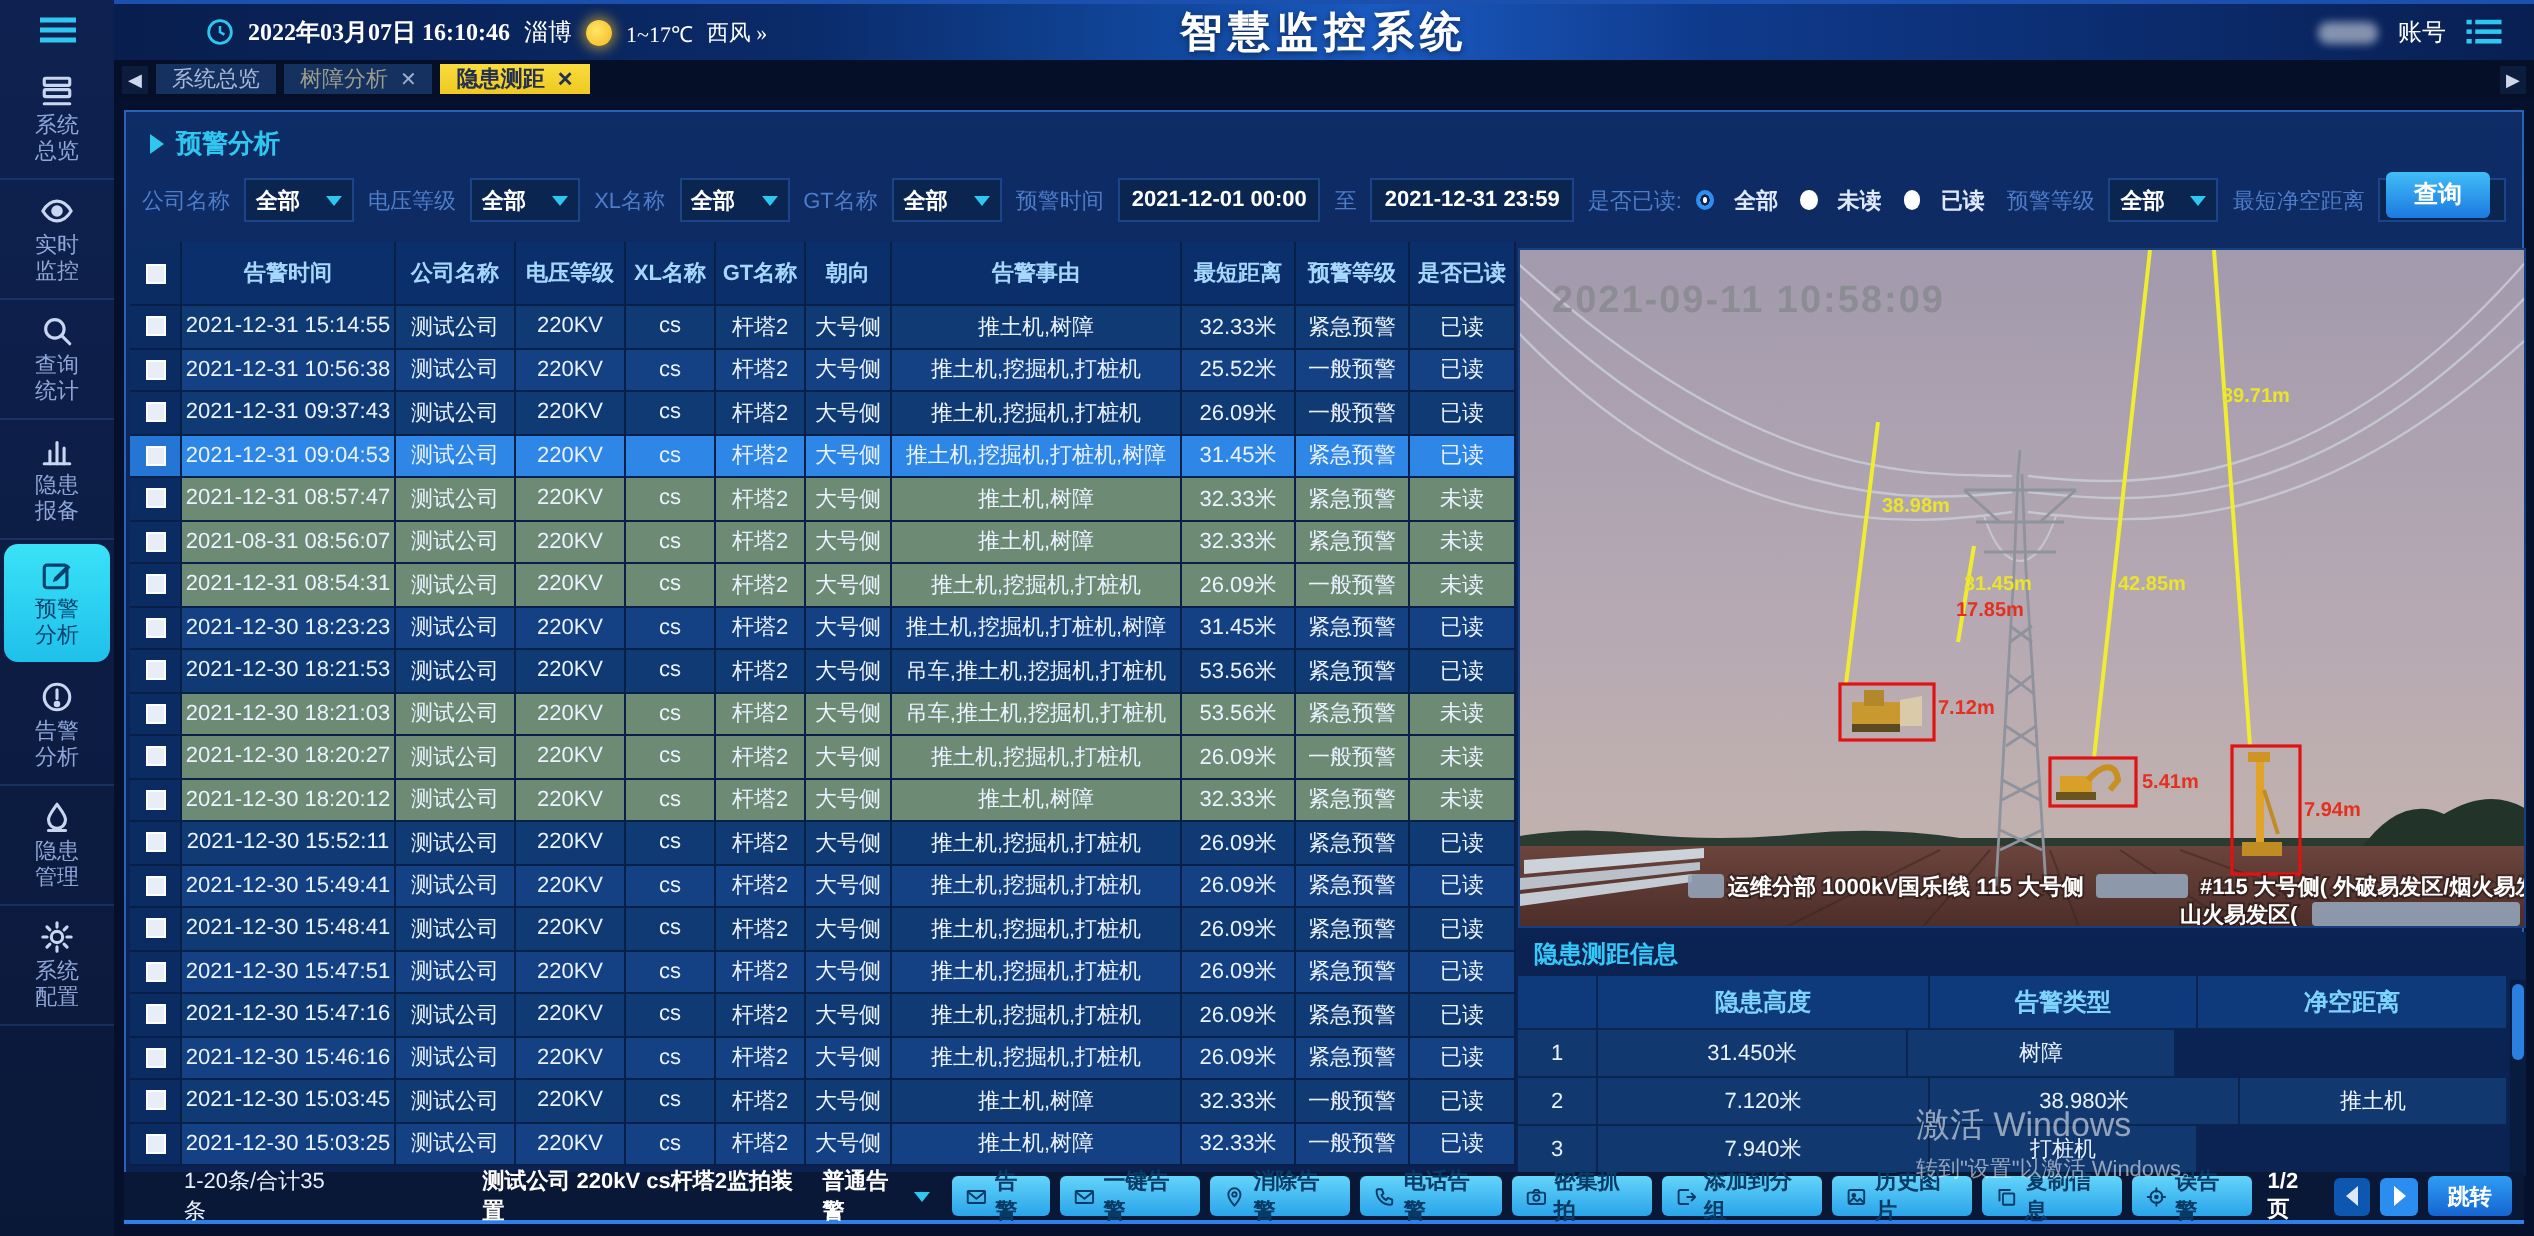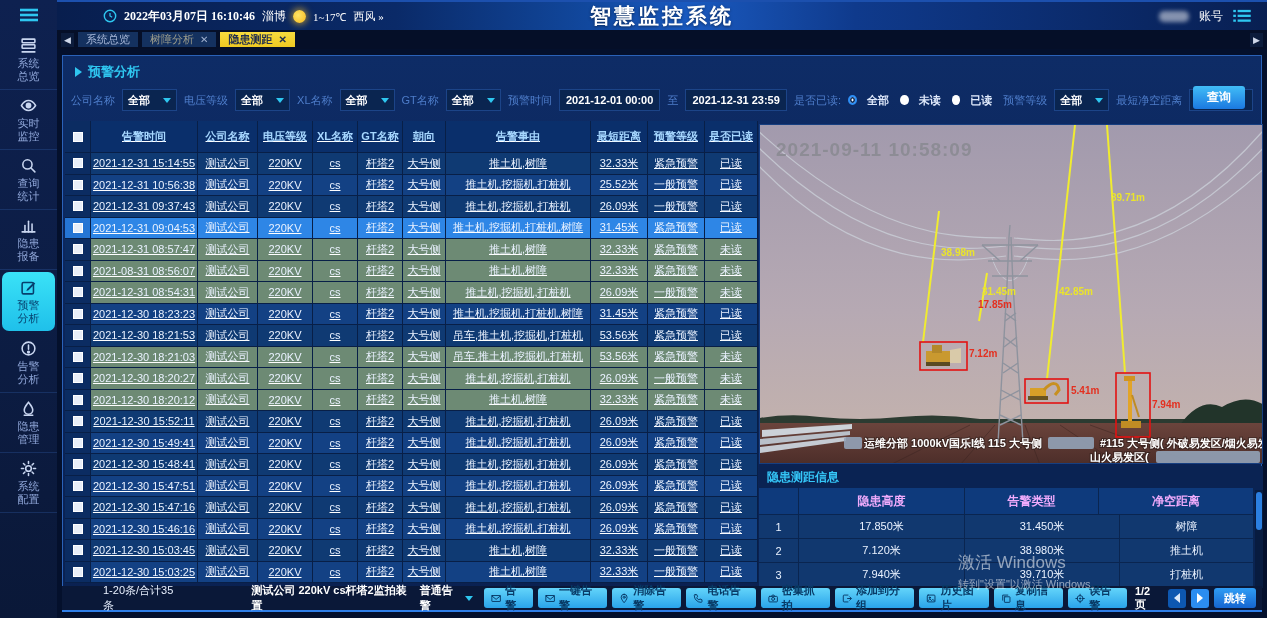--- a/index.html
+++ b/index.html
@@ -52,21 +52,21 @@
 .fbox.sel { width:62px; }
 .fbox .car { width:0; height:0; border-top:5px solid #2ec7f0; border-left:4px solid transparent; border-right:4px solid transparent; margin-left:4px; }
 .fbox.date { width:116px; justify-content:center; cursor:text; }
 .fbox.inp { width:72px; cursor:text; }
 .radio { width:10px; height:10px; border-radius:50%; background:#fff; display:inline-block; margin-right:3px; vertical-align:-1px; cursor:pointer; }
 .radio.sel { background:#fff; border:2px solid #2d8ef5; box-shadow:inset 0 0 0 1.5px #0a2550; }
 .ropt { color:#dfe9fb; font-weight:bold; margin-right:4px; cursor:pointer; }
 #query-btn { position:absolute; right:8px; top:0; width:52px; height:23px; background:linear-gradient(180deg,#41bdf7,#1b79e0); border-radius:3px; color:#fff; font-weight:bold; font-size:12px; display:flex; align-items:center; justify-content:center; cursor:pointer; }
 
 
-#atable { position:absolute; left:2px; top:65px; width:693px; height:463px; font-size:11px;text-decoration:underline; }
+#atable { position:absolute; left:2px; top:65px; width:693px; height:463px; font-size:11px; }
 .trow { display:flex; }
 .tcell { border-right:1px solid #081f47; border-bottom:1px solid #081f47; display:flex; align-items:center; justify-content:center; overflow:hidden; }
 #athead .tcell { height:32px; background:#0a2f6b; color:#a6d7ff; font-weight:bold; font-size:11px; }
 #atbody .tcell { height:21.5px; color:#eaf2ff; }
 .trow.ra .tcell { background:#0f3a73; }
 .trow.rb .tcell { background:#134184; }
 .trow.unread .tcell { background:#6d8a74; }
 .trow.selected .tcell { background:#2e86e6; }
 .trow .c0 { background:#0b2c62 !important; }
 .trow.selected .c0 { background:#2575d4 !important; }
@@ -75,29 +75,29 @@
 
 #photo { position:absolute; left:696px; top:68px; width:504px; height:340px; background:#0a2254; border:1px solid #173f80; overflow:hidden; }
 #photo svg { display:block; }
 
 
 #dist-panel { position:absolute; left:696px; top:410px; width:504px; height:122px; overflow:hidden; background:#0a2353; }
 #dist-title { height:22px; line-height:22px; padding-left:8px; color:#35c8fa; font-size:12px; font-weight:bold; }
 #dist-table { margin-right:9px; font-size:11px; }
 #dist-table .trow { display:flex; }
 #dist-table .dcell { border-right:1px solid #0a2550; border-bottom:1px solid #0a2550; display:flex; align-items:center; justify-content:center; }
-#dist-thead .dcell { height:27px; background:#0e3a7c; color:#f0abfc; font-weight:bold; font-size:12px; }
+#dist-thead .dcell { height:27px; background:#0e3a7c; color:#7dd3fc; font-weight:bold; font-size:12px; }
 #dist-tbody .dcell { height:24px; background:#11386f; color:#eaf2ff; }
 #dist-scroll { position:absolute; right:0; top:24px; bottom:0; width:8px; background:#081c40; }
 #dist-thumb { position:absolute; top:2px; left:1px; width:6px; height:38px; background:#2b7fe0; border-radius:3px; cursor:pointer; }
 
 
 #bottombar { position:absolute; left:62px; top:586px; width:1200px; height:26px; background:#0a1838;
   border-bottom:2px solid #2f7fe8; display:flex; align-items:center; gap:5px; padding:0 6px; font-size:11px; z-index:6; }
-#bb-count { margin-left:35px; color:#e8f0ff; }
+#bb-count { margin-left:24px; color:#e8f0ff; }
 #bb-device { margin-left:66px; font-weight:bold; color:#fff; }
 #bb-spacer { flex:1; }
 #alarm-type { display:flex; align-items:center; gap:4px; color:#fff; font-weight:bold; cursor:pointer; margin-right:6px; }
 #alarm-type .car { width:0; height:0; border-top:5px solid #2ec7f0; border-left:4px solid transparent; border-right:4px solid transparent; }
 .bb-btn { height:20px; background:linear-gradient(180deg,#63d4fa,#2aa4ea); border-radius:3px; color:#083a66; font-weight:bold;
   display:flex; align-items:center; gap:4px; padding:0 7px; cursor:pointer; font-size:11px; }
 .bb-btn .bic { width:11px; height:11px; color:#083a66; }
 #bb-page { color:#fff; font-weight:bold; margin:0 3px; }
 .pg-btn { width:19px; height:19px; border-radius:3px; display:flex; align-items:center; justify-content:center; cursor:pointer; }
 #pg-prev { background:#0d57b0; }
@@ -707,34 +707,32 @@
           <div class="trow">
             <div class="dcell" style="width:40px"></div>
             <div class="dcell" style="width:166px">隐患高度</div>
             <div class="dcell" style="width:134px">告警类型</div>
             <div class="dcell" style="width:155px">净空距离</div>
           </div>
         </div>
       <div id="dist-tbody">
           <div class="trow">
             <div class="dcell" style="width:40px">1</div>
-            <div class="dcell" style="width:166px">17.850米</div>
             <div class="dcell" style="width:155px">31.450米</div>
             <div class="dcell" style="width:134px">树障</div>
           </div>
           <div class="trow">
             <div class="dcell" style="width:40px">2</div>
             <div class="dcell" style="width:166px">7.120米</div>
             <div class="dcell" style="width:155px">38.980米</div>
             <div class="dcell" style="width:134px">推土机</div>
           </div>
           <div class="trow">
             <div class="dcell" style="width:40px">3</div>
             <div class="dcell" style="width:166px">7.940米</div>
-            <div class="dcell" style="width:155px">39.710米</div>
             <div class="dcell" style="width:134px">打桩机</div>
           </div>
         </div>
     </div>
     <div id="dist-scroll">
       <div id="dist-thumb"></div>
     </div>
   </div>
 </main>
 

